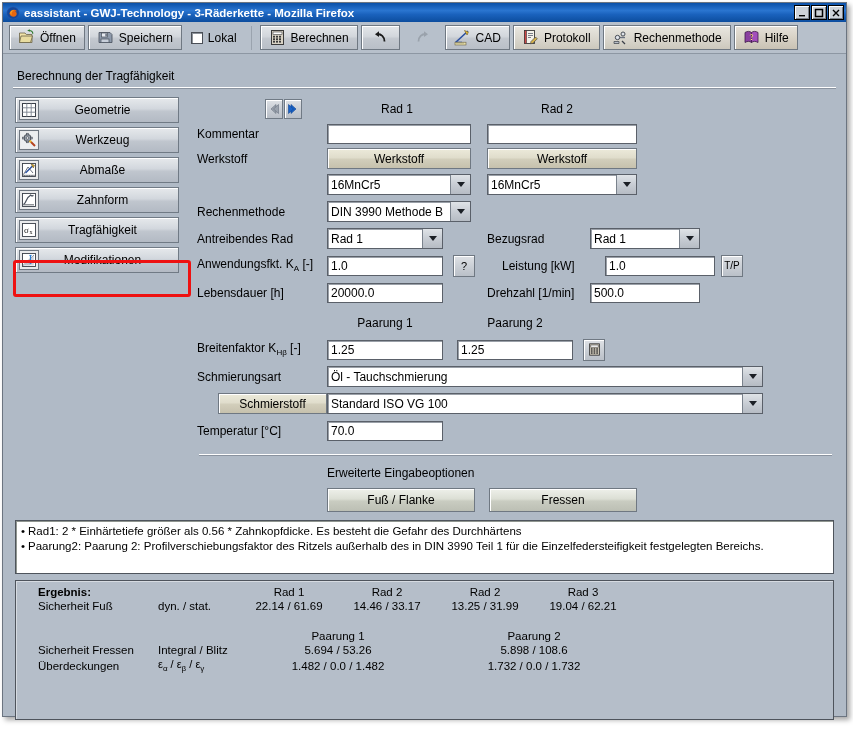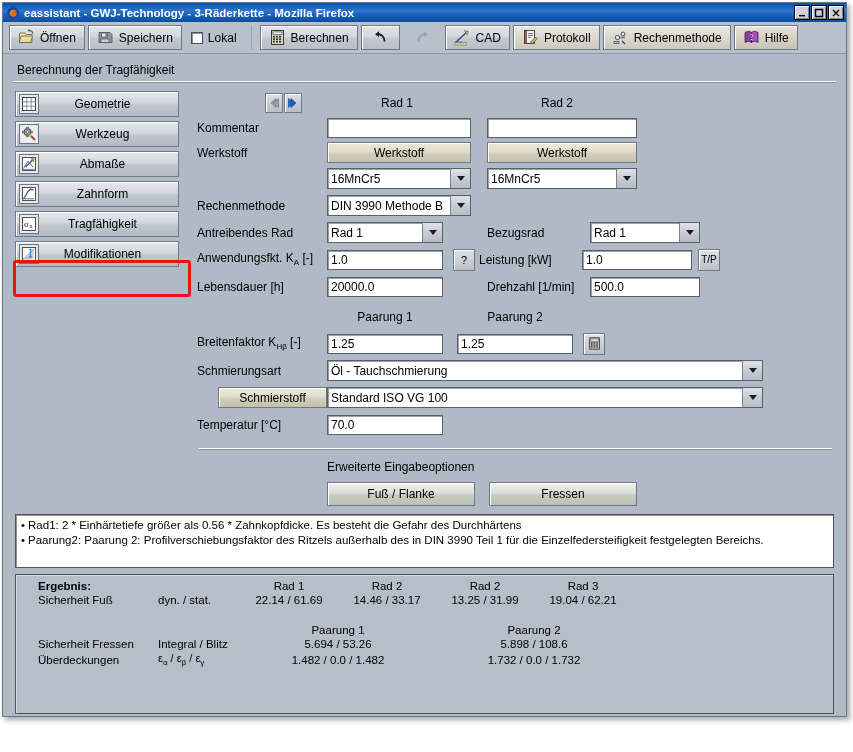--- a/index.html
+++ b/index.html
@@ -102,21 +102,21 @@
   }
 
   
   #client {
     position: absolute;
     left: 0; top: 52px; right: 0; bottom: 0;
     background: #b0bac6;
     padding: 6px 8px 0 8px;
     box-sizing: border-box;
   }
-  #section-title { font-size: 12px; margin: 2px 0 4px 6px; }
+  #section-title { font-size: 12px; margin: 8px 0 4px 6px; }
   #hr-top { height:0; border-top: 1px solid #ffffff; border-bottom:1px solid #8a939f; margin: 0 2px 8px 2px; }
 
   
   #body-row { display: flex; }
   #sidebar { width: 172px; flex: none; padding-left: 4px; }
   .navbtn {
     height: 26px;
     width: 164px;
     margin-bottom: 4px;
     background: linear-gradient(to bottom,#e6e9ec 0%,#d2d7dd 45%,#c0c6ce 55%,#b3bac4 100%);
@@ -599,21 +599,21 @@
               </span>
           </div>
         </div>
 
         <div class="row" style="height:27px;">
           <div class="lbl" style="width:130px;">
             <span>Anwendungsfkt. K</span><sub>A</sub><span> [-]</span>
           </div>
           <div class="fld" style="width:116px;">1.0</div>
           <div class="sqbtn" style="margin-left:10px;">?</div>
-          <div class="lbl" style="width:103px; margin-left:4px;">Leistung [kW]</div>
+          <div class="lbl" style="width:103px; margin-left:27px;">Leistung [kW]</div>
           <div class="fld" style="width:110px;">1.0</div>
           <div class="sqbtn" style="margin-left:6px; font-size:10px;">T/P</div>
         </div>
 
         <div class="row" style="height:27px;">
           <div class="lbl" style="width:130px;">Lebensdauer [h]</div>
           <div class="fld" style="width:116px;">20000.0</div>
           <div style="width:32px;"></div>
           <div class="lbl" style="width:103px; margin-left:12px;">Drehzahl [1/min]</div>
           <div class="fld" style="width:110px;">500.0</div>

